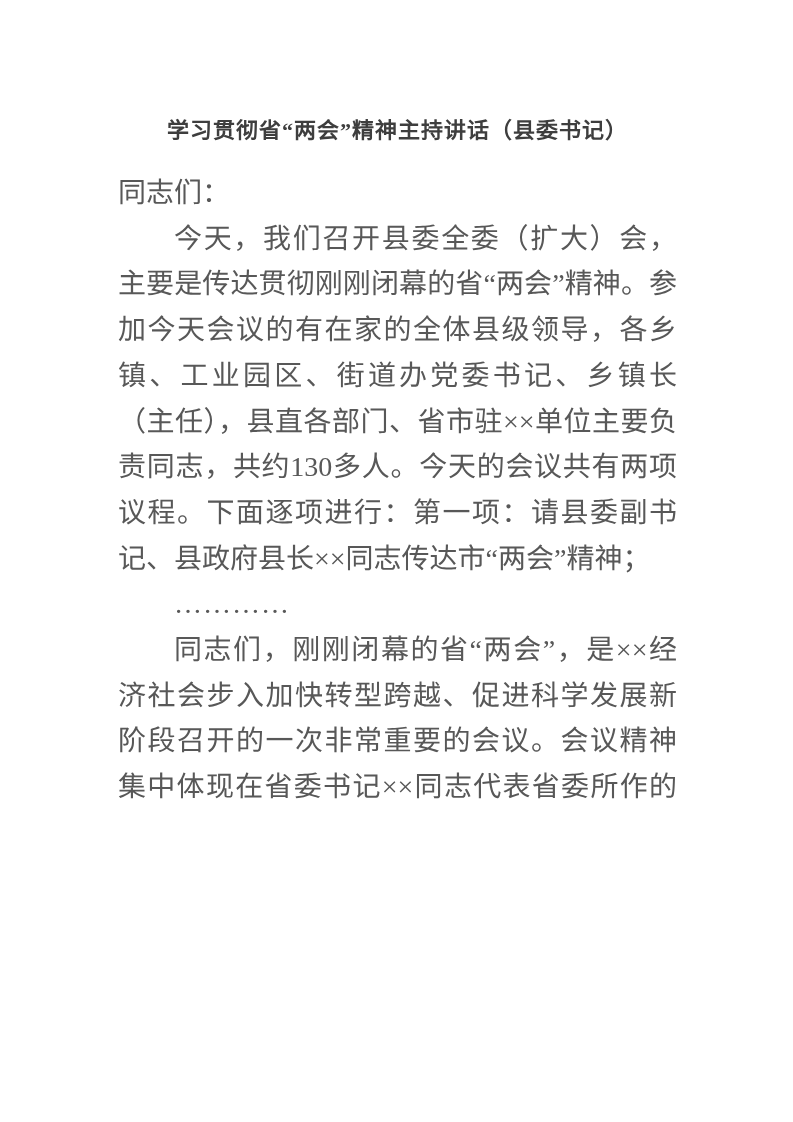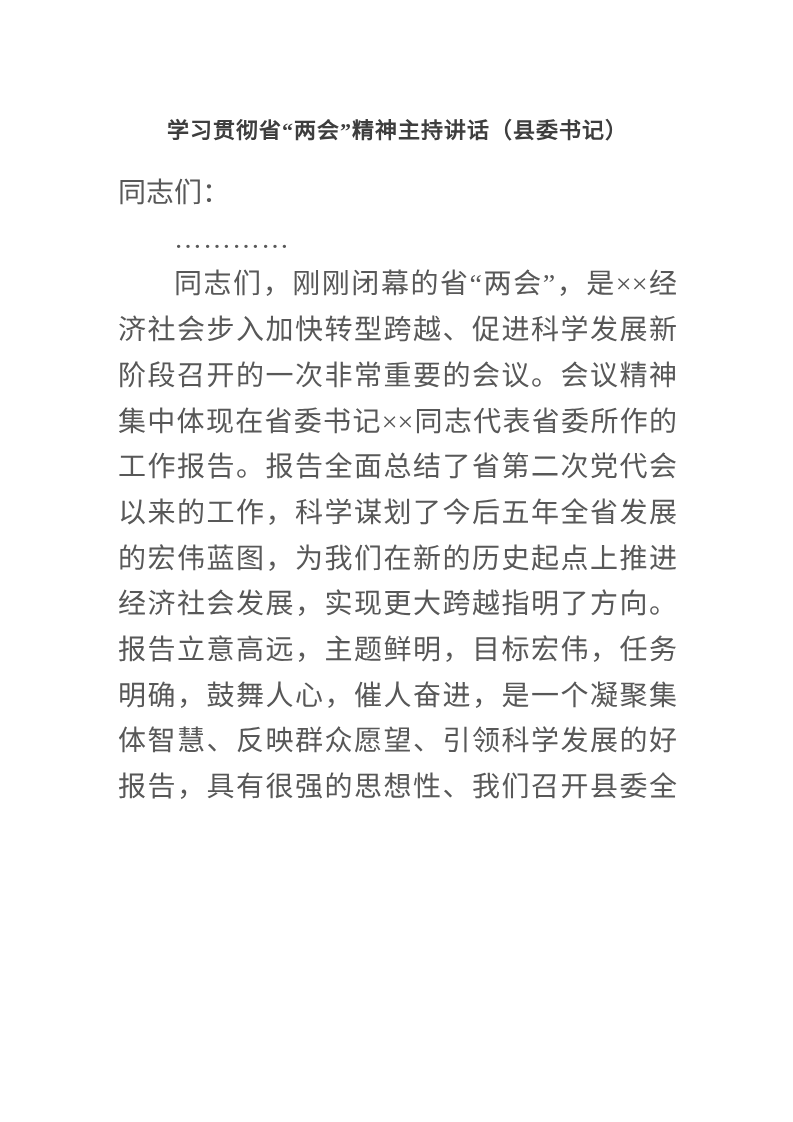--- a/index.html
+++ b/index.html
@@ -50,18 +50,19 @@
 </style>
 </head>
 <body>
 
 <div class="page">
   <h1 class="doc-title">学习贯彻省“两会”精神主持讲话（县委书记）</h1>
 
   <div class="doc-body">
     <p class="salutation">同志们：</p>
 
+    <p class="para">今天，我们召开县委全委（扩大）会，主要是传达贯彻刚刚闭幕的省“两会”精神。参加今天会议的有在家的全体县级领导，各乡镇、工业园区、街道办党委书记、乡镇长（主任），县直各部门、省市驻××单位主要负责同志，共约130多人。今天的会议共有两项议程。下面逐项进行：第一项：请县委副书记、县政府县长××同志传达市“两会”精神；</p>
 
     <p class="ellipsis-line">…………</p>
 
     <p class="para">同志们，刚刚闭幕的省“两会”，是××经济社会步入加快转型跨越、促进科学发展新阶段召开的一次非常重要的会议。会议精神集中体现在省委书记××同志代表省委所作的工作报告。报告全面总结了省第二次党代会以来的工作，科学谋划了今后五年全省发展的宏伟蓝图，为我们在新的历史起点上推进经济社会发展，实现更大跨越指明了方向。报告立意高远，主题鲜明，目标宏伟，任务明确，鼓舞人心，催人奋进，是一个凝聚集体智慧、反映群众愿望、引领科学发展的好报告，具有很强的思想性、我们召开县委全委，是当前和今后一个时期各级党组织团结带领全省人民继续开拓</p>
   </div>
 </div>
 
 </body></html>

